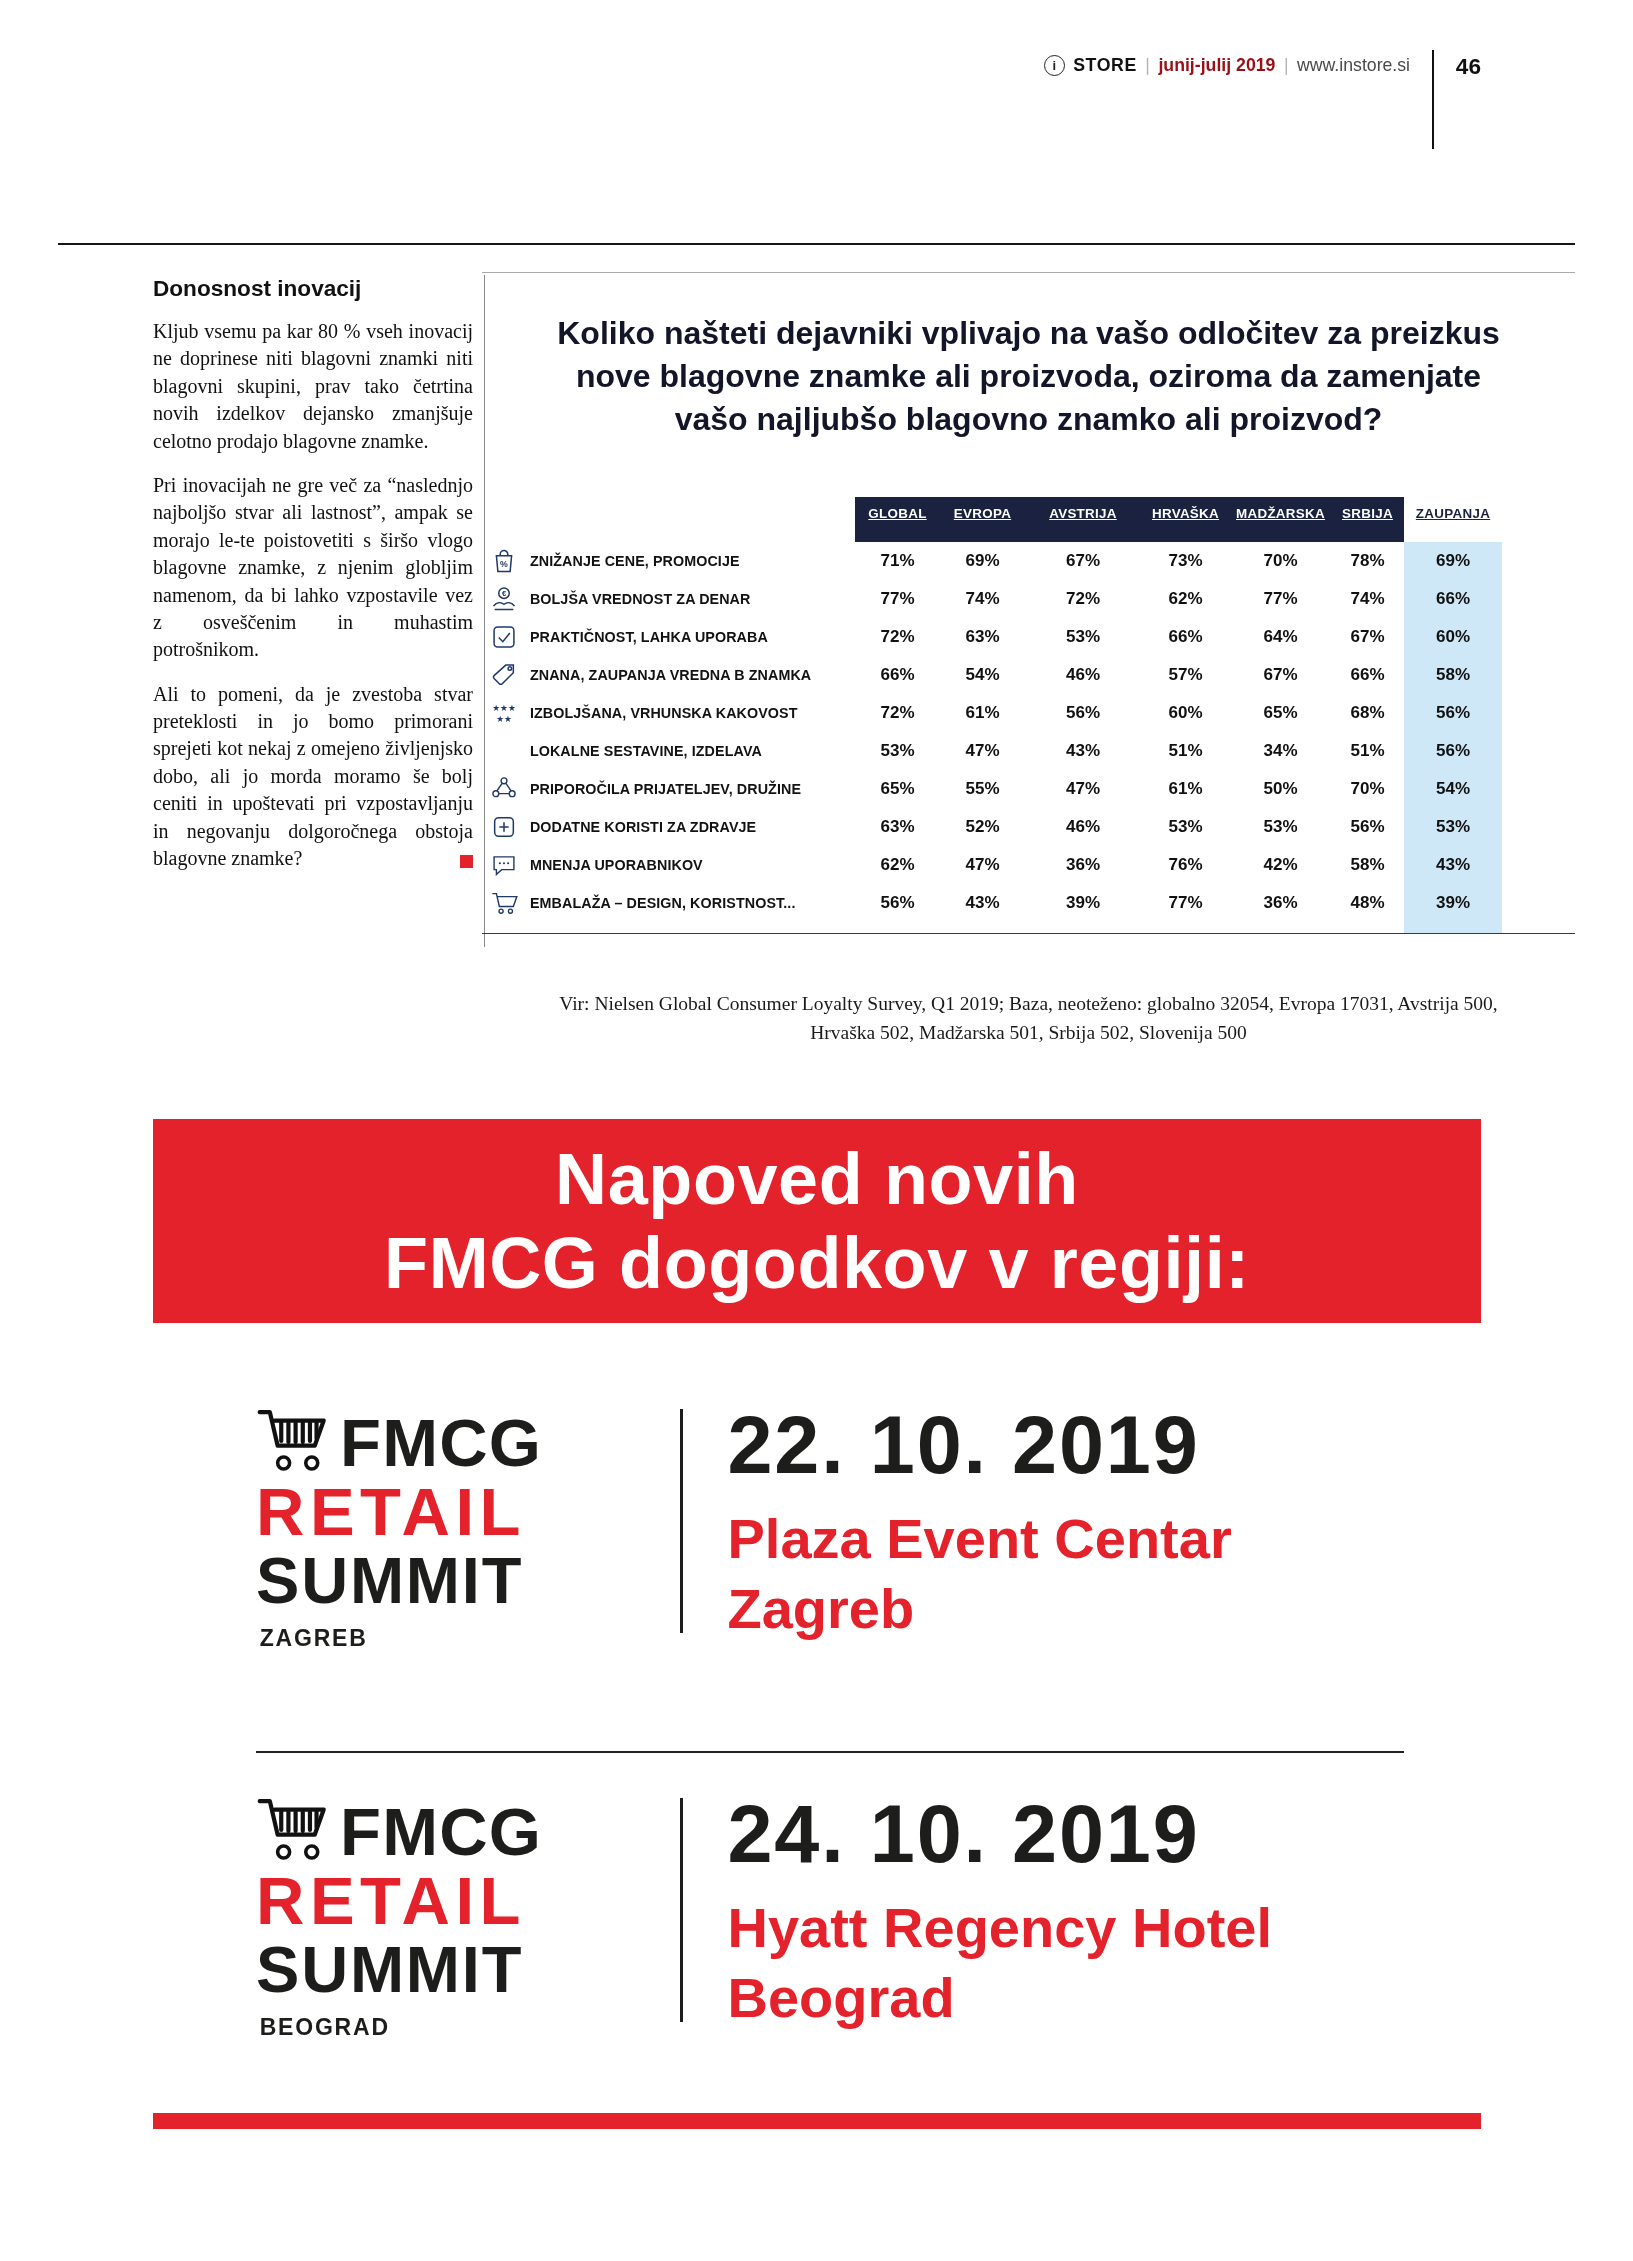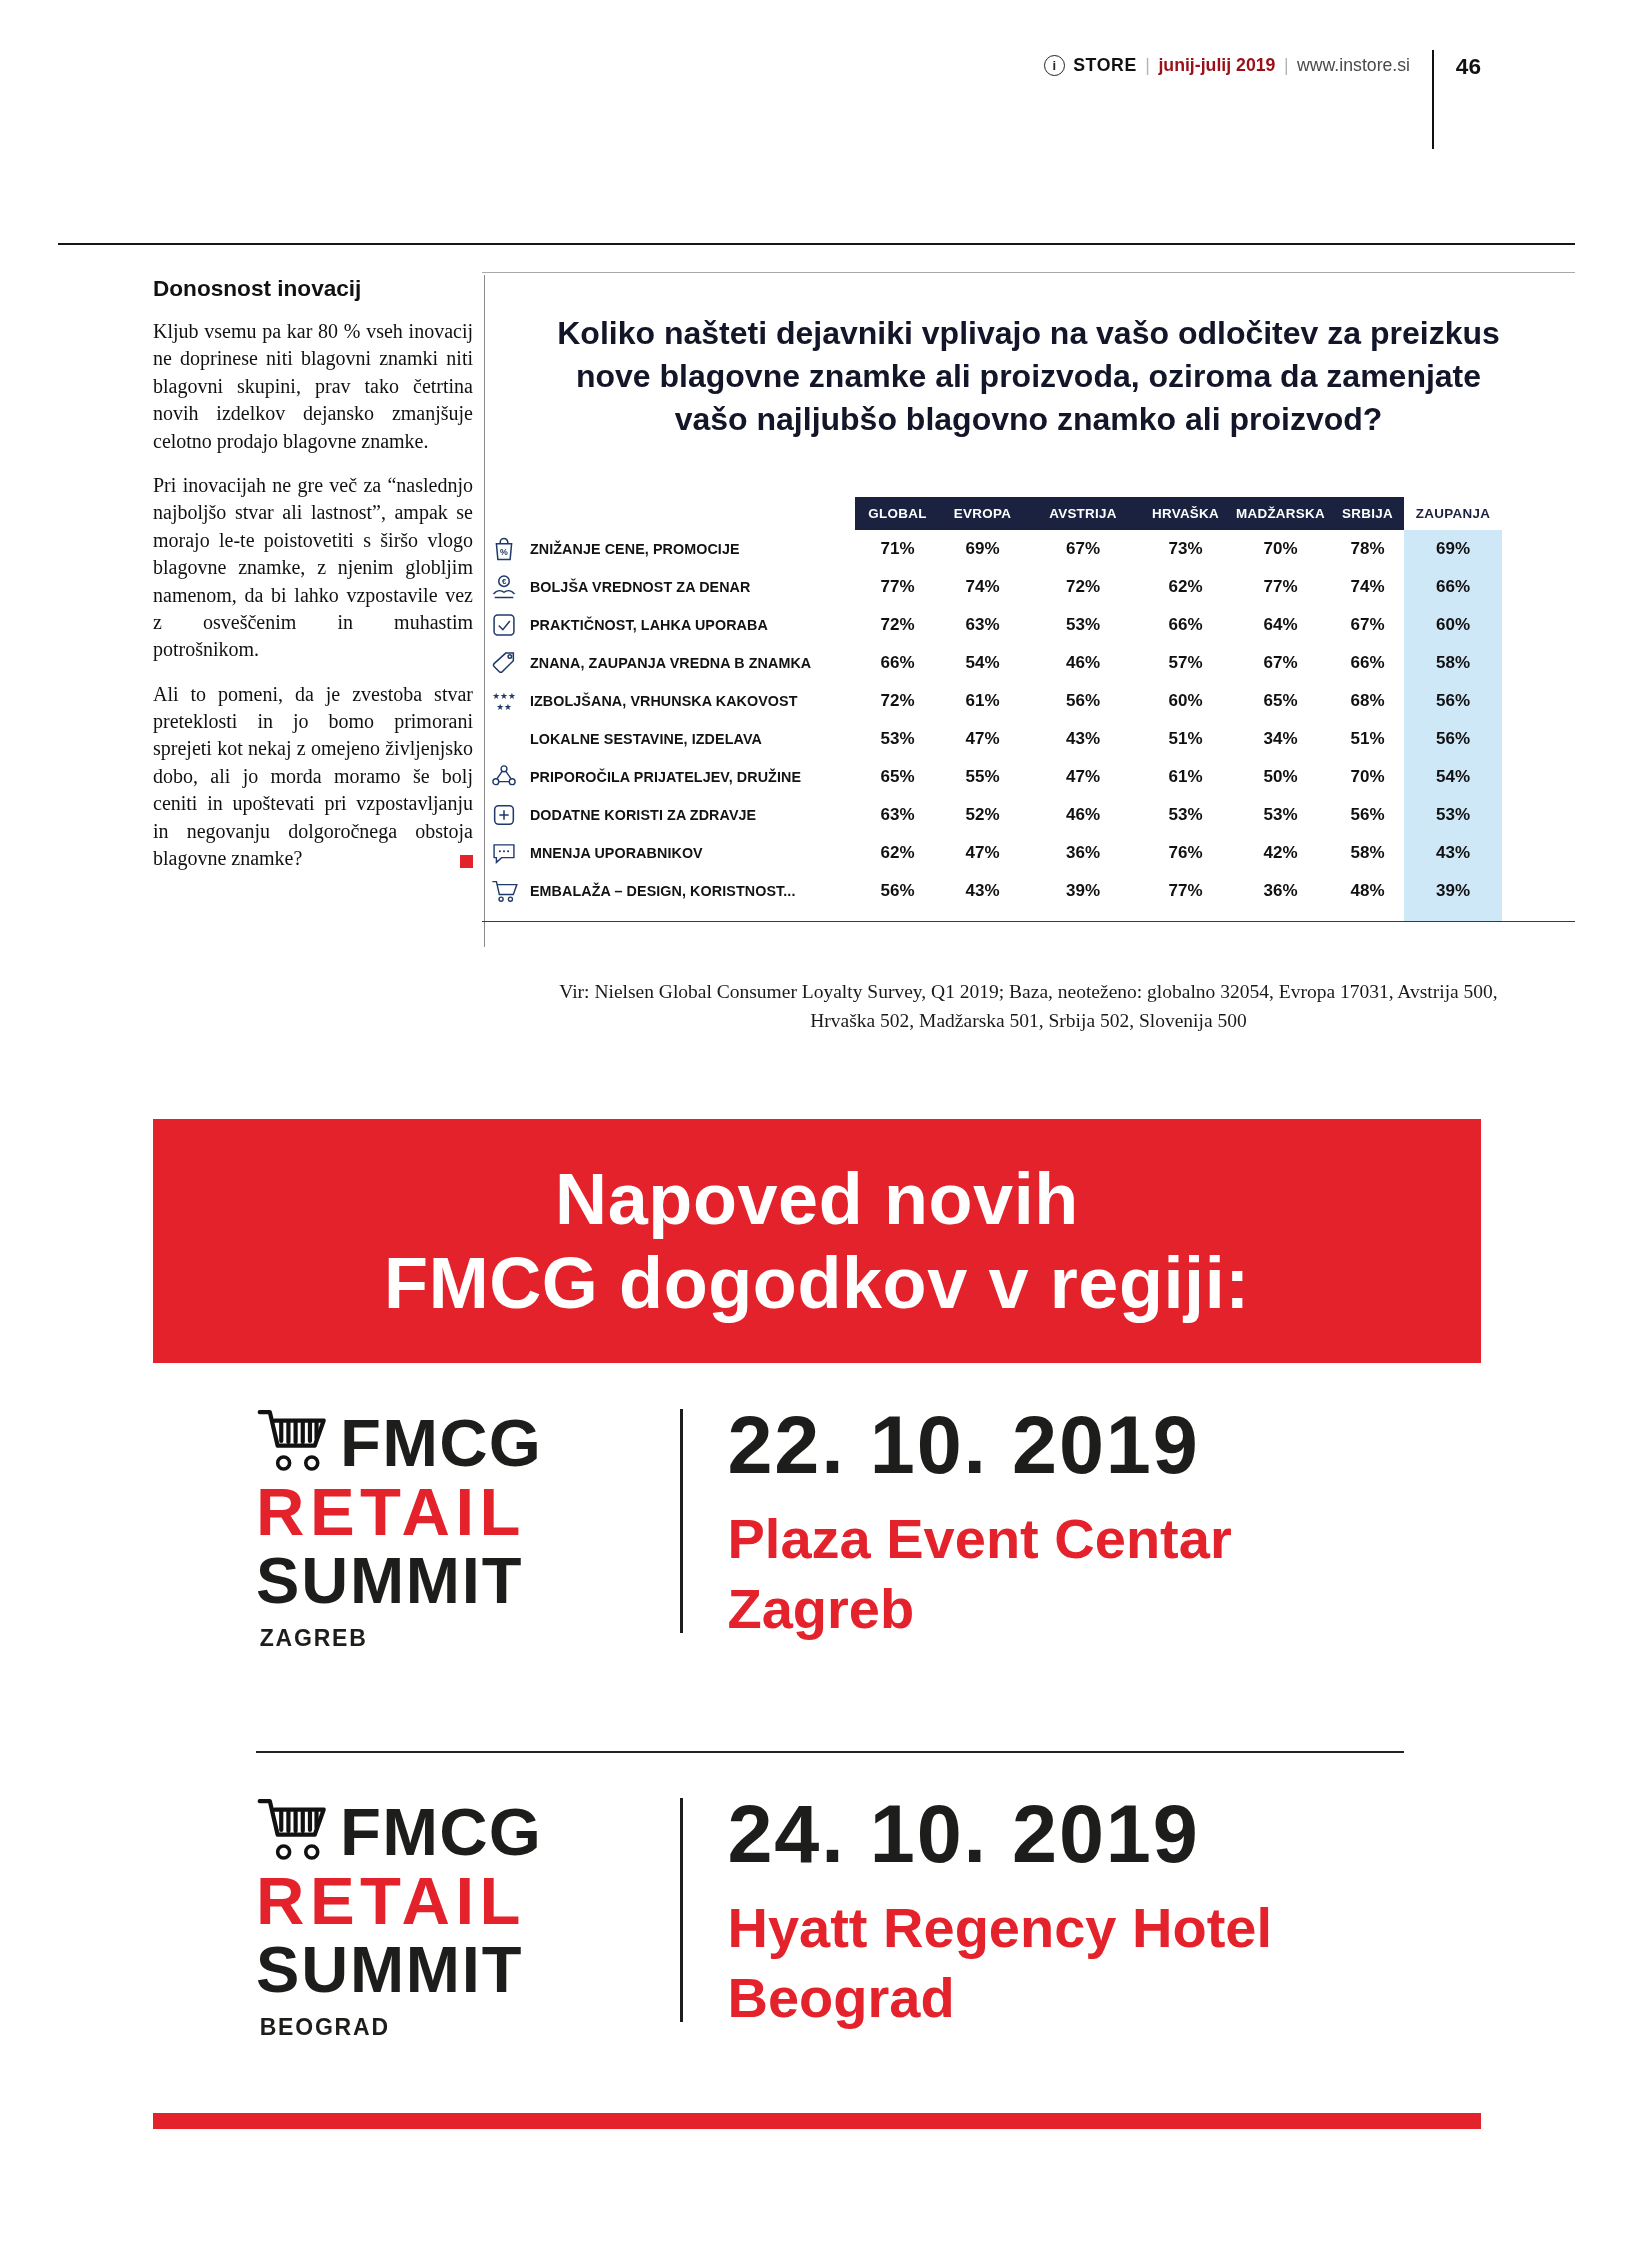--- a/index.html
+++ b/index.html
@@ -33,38 +33,38 @@
   .endmark { position:absolute; right:0; bottom:4.9px; width:13px; height:13px; background:#e4222b; display:inline-block; }
 
   
   .chart { position:absolute; left:482px; top:272px; width:1093px; }
   .chart-top-rule { width:1093px; height:0.6px; background:#aaa; }
   .chart-title { width:952px; margin:39px auto 0; text-align:center; font-size:32px; font-weight:bold;
     color:#131528; line-height:1.35; }
   .ftable { width:1020px; margin-top:56px; }
   .frow { display:grid; grid-template-columns:43px 330px 85px 85px 116px 89px 101px 73px 98px; align-items:center; }
   .fhead .hdr { background:#1a2240; color:#fff; font-weight:bold; font-size:13.4px; text-align:center;
-    height:33px; line-height:33px; letter-spacing:0.3px; }
+    height:45px; line-height:33px; letter-spacing:0.3px;text-decoration:underline; }
   .fhead .hdr-slo { background:#ffffff; color:#1a2240; }
   .tbody .frow { height:38px; }
   .icon-cell { display:flex; justify-content:center; align-items:center; height:38px; }
   .row-icon { width:28px; height:28px; display:flex; align-items:center; justify-content:center; }
   .row-icon svg { width:28px; height:28px; }
   .label-cell { font-weight:bold; font-size:14.3px; color:#121212; padding-left:4.9px; letter-spacing:0.1px; }
   .val { text-align:center; font-size:17px; font-weight:bold; color:#111; height:38px; line-height:38px; }
   .val.slo { background:#cfe8f7; }
   .pad-row { height:11px; }
   .pad-row .cell { height:11px; }
   .pad-row .slo { background:#cfe8f7; }
   .chart-bottom-rule { width:1093px; height:1.2px; background:#3a3a3a; margin-top:0; }
   .chart-source { width:1001px; margin:56px auto 0; font-family:"Liberation Serif", serif; font-size:19.5px;
     line-height:1.45; text-align:center; color:#1a1a1a; }
 
   
-  .banner { position:absolute; top:1119px; left:153px; width:1328px; height:244px; background:#e4222b;
+  .banner { position:absolute; top:1119px; left:153px; width:1328px; height:204px; background:#e4222b;
     color:#fff; display:flex; flex-direction:column; align-items:center; justify-content:center; gap:12.2px; }
   .banner-line { font-size:72px; font-weight:800; letter-spacing:0.6px; line-height:1.0; }
 
   
   .event { position:absolute; left:256px; display:flex; align-items:flex-start; }
   .ev1 { top:1405px; }
   .ev2 { top:1794px; }
   .logo { width:400px; }
   .logo-line1 { display:flex; align-items:flex-end; gap:6.1px; }
   .cart-big { display:block; }

